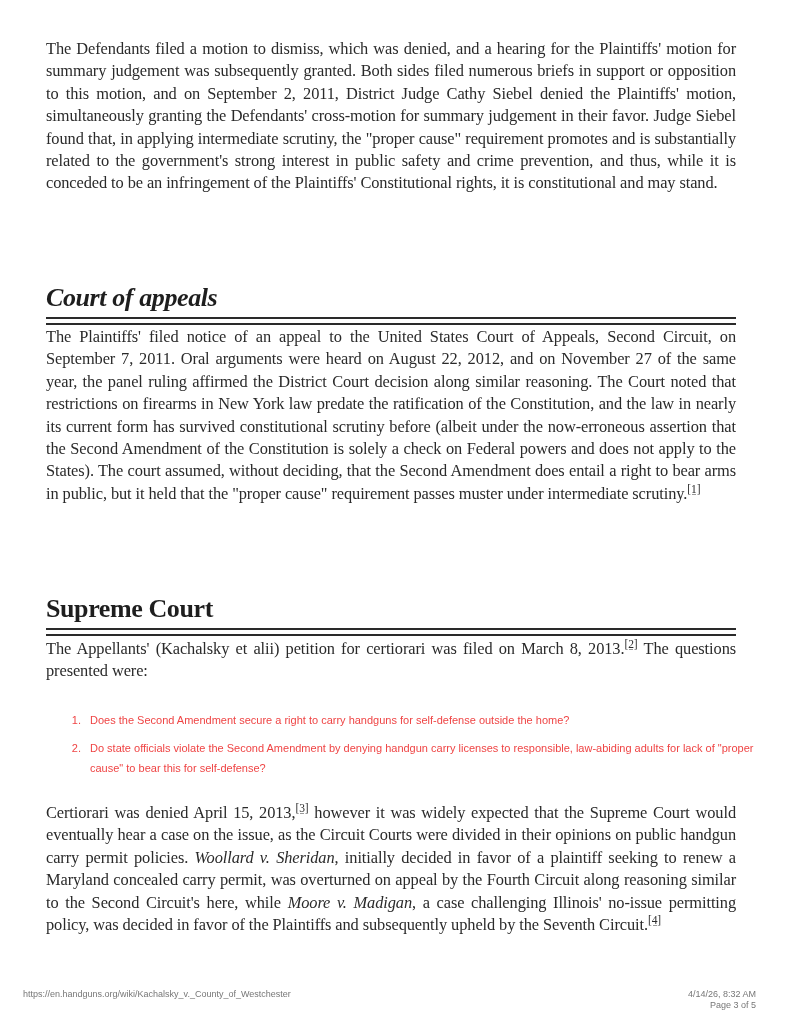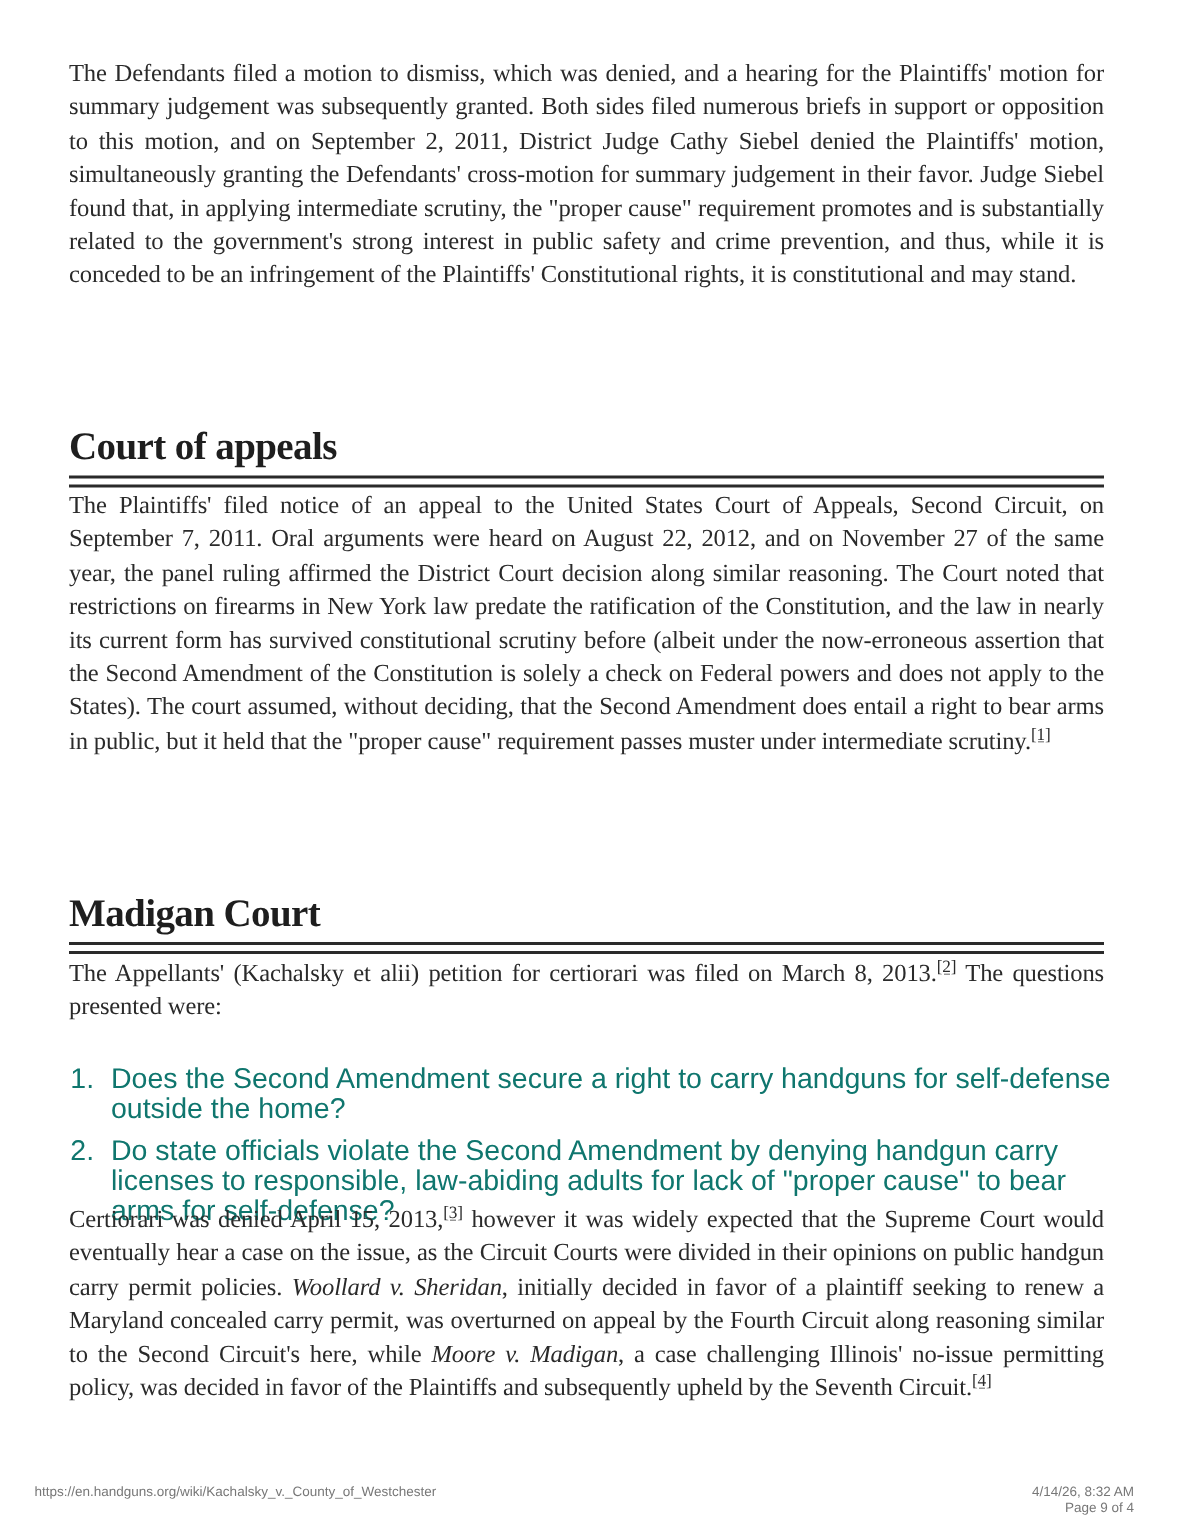--- a/index.html
+++ b/index.html
@@ -14,28 +14,28 @@
     letter-spacing: -0.1px;
   }
   .link { text-decoration-color: #999; text-underline-offset: 3px; }
   sup.ref { font-size: 11.5px; vertical-align: 6px; line-height: 0; text-decoration: underline; text-decoration-color:#999; }
   h2 {
     margin: 0; font-size: 26px; font-weight: bold; line-height: 30px;
     letter-spacing: -0.4px; color: #1e1e1e;
   }
   .rule { height: 0; border-top: 2px solid #2a2a2a; border-bottom: 2px solid #2a2a2a; height: 4px; margin-top: 4px; }
   .sec1 { position: absolute; left: 0; top: 0; }
-  .h-appeals { position: absolute; left: 0; top: 245px; width: 690px; }
+  .h-appeals { position: absolute; left: 0; top: 245px; width: 690px; font-style: italic; }
   .p-appeals { position: absolute; left: 0; top: 288px; width: 690px; }
   .h-supreme { position: absolute; left: 0; top: 556px; width: 690px; }
   .p-supreme { position: absolute; left: 0; top: 600px; width: 690px; }
   ol.questions {
-    position: absolute; left: 0; top: 672px; width: 690px; margin: 0; padding: 0 0 0 22px;
-    font-family: "Liberation Sans", "DejaVu Sans", sans-serif; font-size: 19px; line-height: 20px;
-    color: #0f766e;
+    position: absolute; left: 16px; top: 672px; width: 690px; margin: 0; padding: 0 0 0 22px;
+    font-family: "Liberation Sans", "DejaVu Sans", sans-serif; font-size: 11px; line-height: 20px;
+    color: #ef4444;
   }
   ol.questions li { margin-bottom: 8px; padding-left: 6px; }
   .p-cert { position: absolute; left: 0; top: 764px; width: 690px; }
   .footer-url {
     position: absolute; left: 23px; top: 989px;
     font-family: "Liberation Sans", "DejaVu Sans", sans-serif; font-size: 9px; color: #777;
   }
   .footer-right {
     position: absolute; right: 29px; top: 989px; text-align: right;
     font-family: "Liberation Sans", "DejaVu Sans", sans-serif; font-size: 9px; line-height: 11px; color: #777;
@@ -49,30 +49,30 @@
 
   <p class="body sec1"><span>The Defendants filed a motion to dismiss, which was denied, and a hearing for the Plaintiffs' motion for summary judgement was subsequently granted. Both sides filed numerous briefs in support or opposition to this motion, and on September 2, 2011, District Judge Cathy Siebel denied the Plaintiffs' motion, simultaneously granting the Defendants' cross-motion for summary judgement in their favor. Judge Siebel found that, in applying </span><span class="link">intermediate scrutiny</span><span>, the "proper cause" requirement promotes and is substantially related to the government's strong interest in public safety and crime prevention, and thus, while it is conceded to be an infringement of the Plaintiffs' Constitutional rights, it is constitutional and may stand.</span></p>
 
   <div class="h-appeals">
     <h2>Court of appeals</h2>
     <div class="rule"></div>
   </div>
   <p class="body p-appeals"><span>The Plaintiffs' filed notice of an appeal to the United States Court of Appeals, Second Circuit, on September 7, 2011. Oral arguments were heard on August 22, 2012, and on November 27 of the same year, the panel ruling affirmed the District Court decision along similar reasoning. The Court noted that restrictions on firearms in New York law predate the ratification of the Constitution, and the law in nearly its current form has survived constitutional scrutiny before (albeit under the now-erroneous assertion that the Second Amendment of the Constitution is solely a check on Federal powers and does not apply to the States). The court assumed, without deciding, that the Second Amendment does entail a right to bear arms in public, but it held that the "proper cause" requirement passes muster under intermediate scrutiny.</span><sup class="ref">[1]</sup></p>
 
   <div class="h-supreme">
-    <h2>Madigan Court</h2>
+    <h2>Supreme Court</h2>
     <div class="rule"></div>
   </div>
   <p class="body p-supreme"><span>The Appellants' (Kachalsky et alii) petition for certiorari was filed on March 8, 2013.</span><sup class="ref">[2]</sup><span> The questions presented were:</span></p>
 
   <ol class="questions">
     <li>Does the Second Amendment secure a right to carry handguns for self-defense outside the home?</li>
-    <li>Do state officials violate the Second Amendment by denying handgun carry licenses to responsible, law-abiding adults for lack of "proper cause" to bear arms for self-defense?</li>
+    <li>Do state officials violate the Second Amendment by denying handgun carry licenses to responsible, law-abiding adults for lack of "proper cause" to bear this for self-defense?</li>
   </ol>
 
   <p class="body p-cert"><span>Certiorari was denied April 15, 2013,</span><sup class="ref">[3]</sup><span> however it was widely expected that the Supreme Court would eventually hear a case on the issue, as the Circuit Courts were divided in their opinions on public handgun carry permit policies. </span><i>Woollard v. Sheridan</i><span>, initially decided in favor of a plaintiff seeking to renew a Maryland concealed carry permit, was overturned on appeal by the Fourth Circuit along reasoning similar to the Second Circuit's here, while </span><i>Moore v. Madigan</i><span>, a case challenging Illinois' no-issue permitting policy, was decided in favor of the Plaintiffs and subsequently upheld by the Seventh Circuit.</span><sup class="ref">[4]</sup></p>
 </div>
 
 <div class="footer-url">https://en.handguns.org/wiki/Kachalsky_v._County_of_Westchester</div>
 <div class="footer-right">
   <div>4/14/26, 8:32 AM</div>
-  <div>Page 9 of 4</div>
+  <div>Page 3 of 5</div>
 </div>
 
 </body></html>

